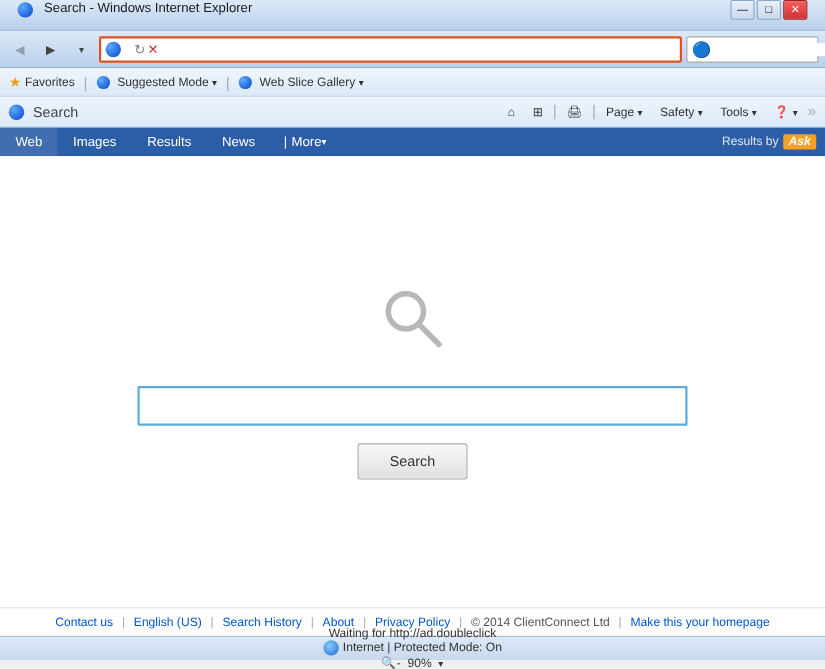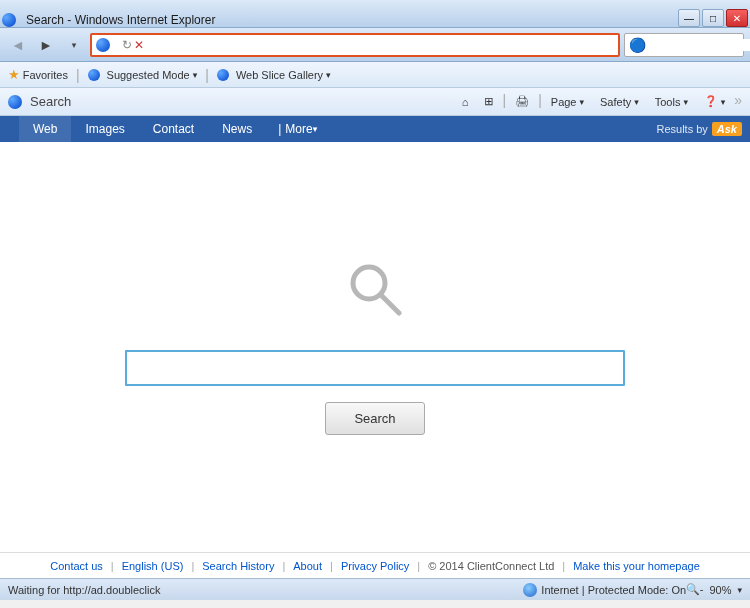--- a/index.html
+++ b/index.html
@@ -3,22 +3,22 @@
   <meta charset="utf-8">
   <style>
     * { margin: 0; padding: 0; box-sizing: border-box; }
     body { width: 750px; height: 608px; font-family: 'Segoe UI', Tahoma, sans-serif; font-size: 12px; background: #f0f0f0; overflow: hidden; }
 
     
     .window-titlebar {
       background: linear-gradient(to bottom, #dce9f8, #b8d0eb);
       height: 28px;
       display: flex;
-      align-items: flex-end;
-      padding: 0 2px;
+      align-items: flex-start;
+      padding: 0 16px;
       border-bottom: 1px solid #8aa8c8;
       user-select: none;
     }
     .titlebar-icon { margin-right: 6px; font-size: 14px; }
     .titlebar-title { flex: 1; font-size: 12px; color: #1a1a1a; font-weight: normal; }
     .window-controls { display: flex; gap: 2px; }
     .win-btn {
       width: 22px; height: 18px; border: 1px solid #8aa8c8;
       background: linear-gradient(to bottom, #e8f0fa, #c8d8ec);
       cursor: pointer; display: flex; align-items: center; justify-content: center;
@@ -103,21 +103,21 @@
       display: flex;
       align-items: center;
       padding: 0 0 0 0;
     }
     .nav-tab {
       height: 26px; padding: 0 14px;
       display: flex; align-items: center;
       font-size: 12px; color: white;
       cursor: pointer; font-weight: 500;
     }
-    .nav-tab.active { background: rgba(255,255,255,0.1); margin-left: 19px; }
+    .nav-tab.active { background: rgba(255,255,255,0.1); }
     .nav-tab-more { padding: 0 12px; }
     .results-by { margin-left: auto; margin-right: 8px; font-size: 11px; color: rgba(255,255,255,0.85); display: flex; align-items: center; gap: 4px; }
     .ask-logo { background: #f8a020; color: white; font-size: 11px; font-weight: bold; padding: 1px 5px; border-radius: 2px; font-style: italic; }
 
     
     .main-content {
       background: white;
       flex: 1;
       display: flex;
       flex-direction: column;
@@ -164,23 +164,24 @@
     .footer-copy { color: #555; }
 
     
     .status-bar {
       background: linear-gradient(to bottom, #dce9f8, #c8d8ec);
       height: 22px;
       display: flex;
       align-items: center;
       padding: 0 8px;
       border-top: 1px solid #a8bcd0;
-      justify-content: space-between;
+      justify-content: center;
       font-size: 11px;
       color: #333;
+      flex-direction: column;
     }
     .status-left { flex: 1; }
     .status-center { display: flex; align-items: center; gap: 4px; }
     .status-right { display: flex; align-items: center; gap: 6px; }
     .zoom-btn { cursor: pointer; }
 
     
     .ie-icon { 
       width: 14px; height: 14px; 
       background: radial-gradient(circle at 30% 30%, #60aaff, #0044cc);
@@ -263,21 +264,21 @@
 </div>
 
 <div class="nav-tabs-bar">
   <div class="nav-tab active">
     <span>Web</span>
   </div>
   <div class="nav-tab">
     <span>Images</span>
   </div>
   <div class="nav-tab">
-    <span>Contact</span>
+    <span>Results</span>
   </div>
   <div class="nav-tab">
     <span>News</span>
   </div>
   <div class="nav-tab nav-tab-more">
     <span style="margin-right:4px;">|</span>
     <span>More </span>
     <span style="font-size:9px;">▾</span>
   </div>
   <div class="results-by">

